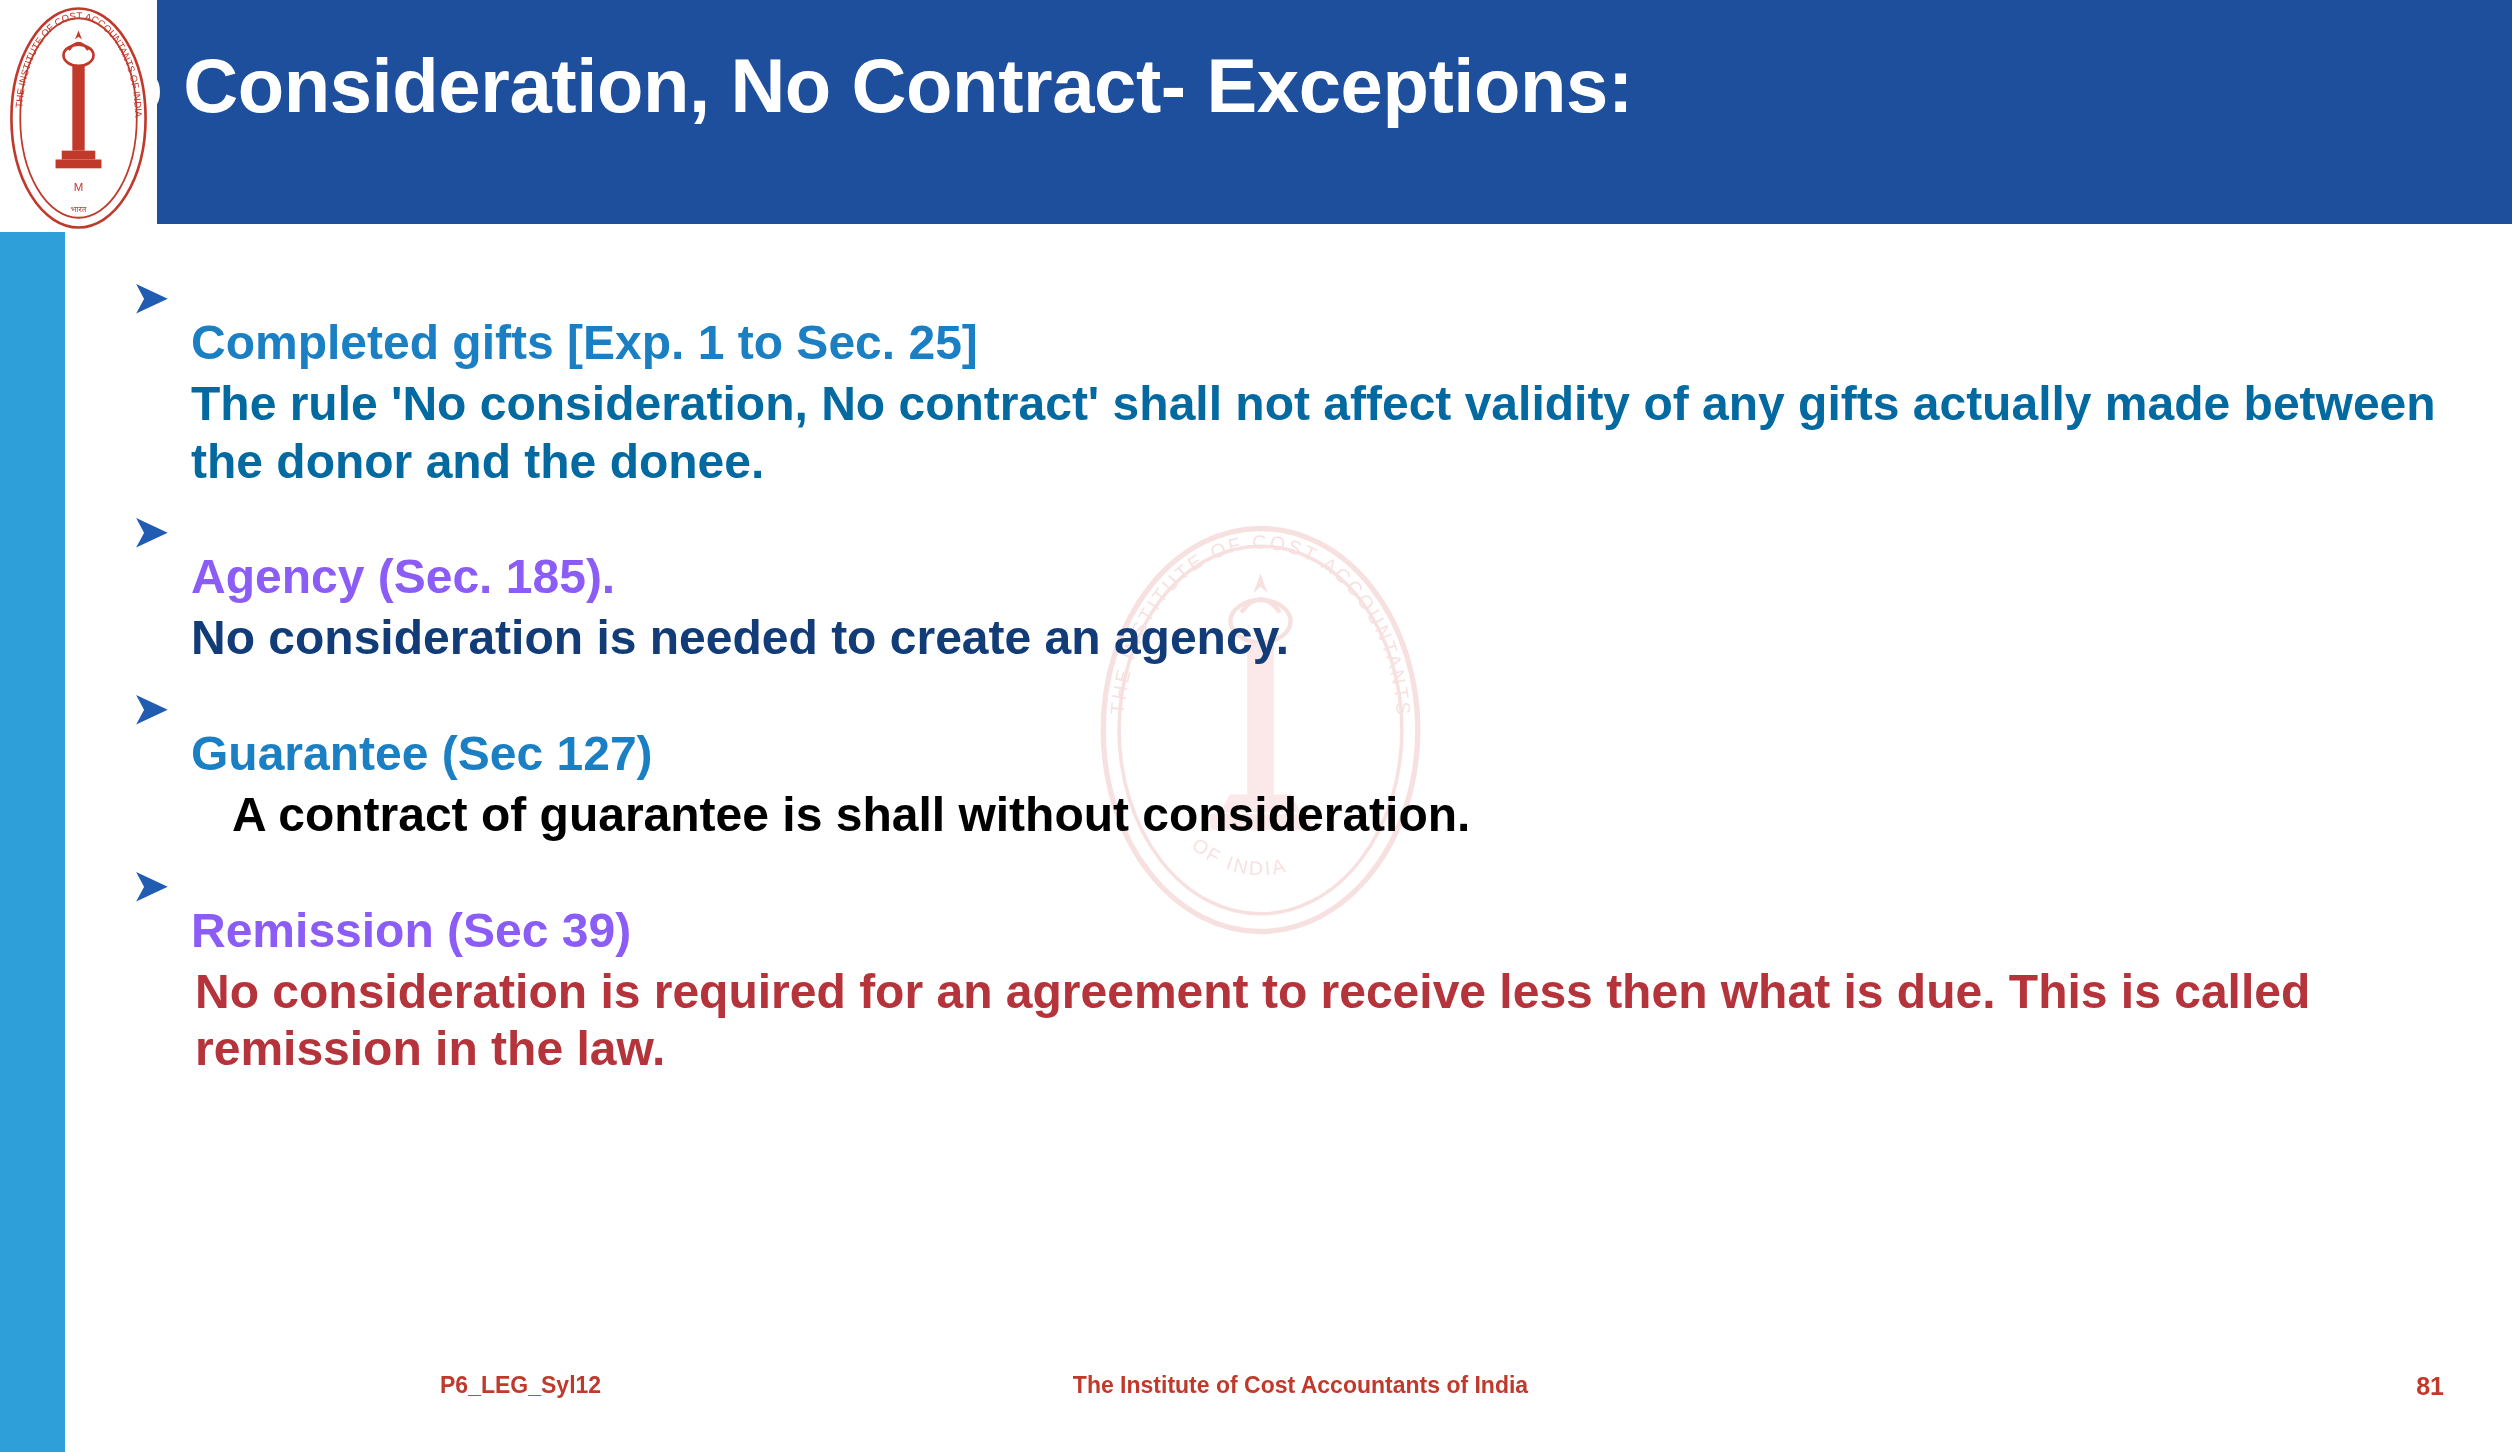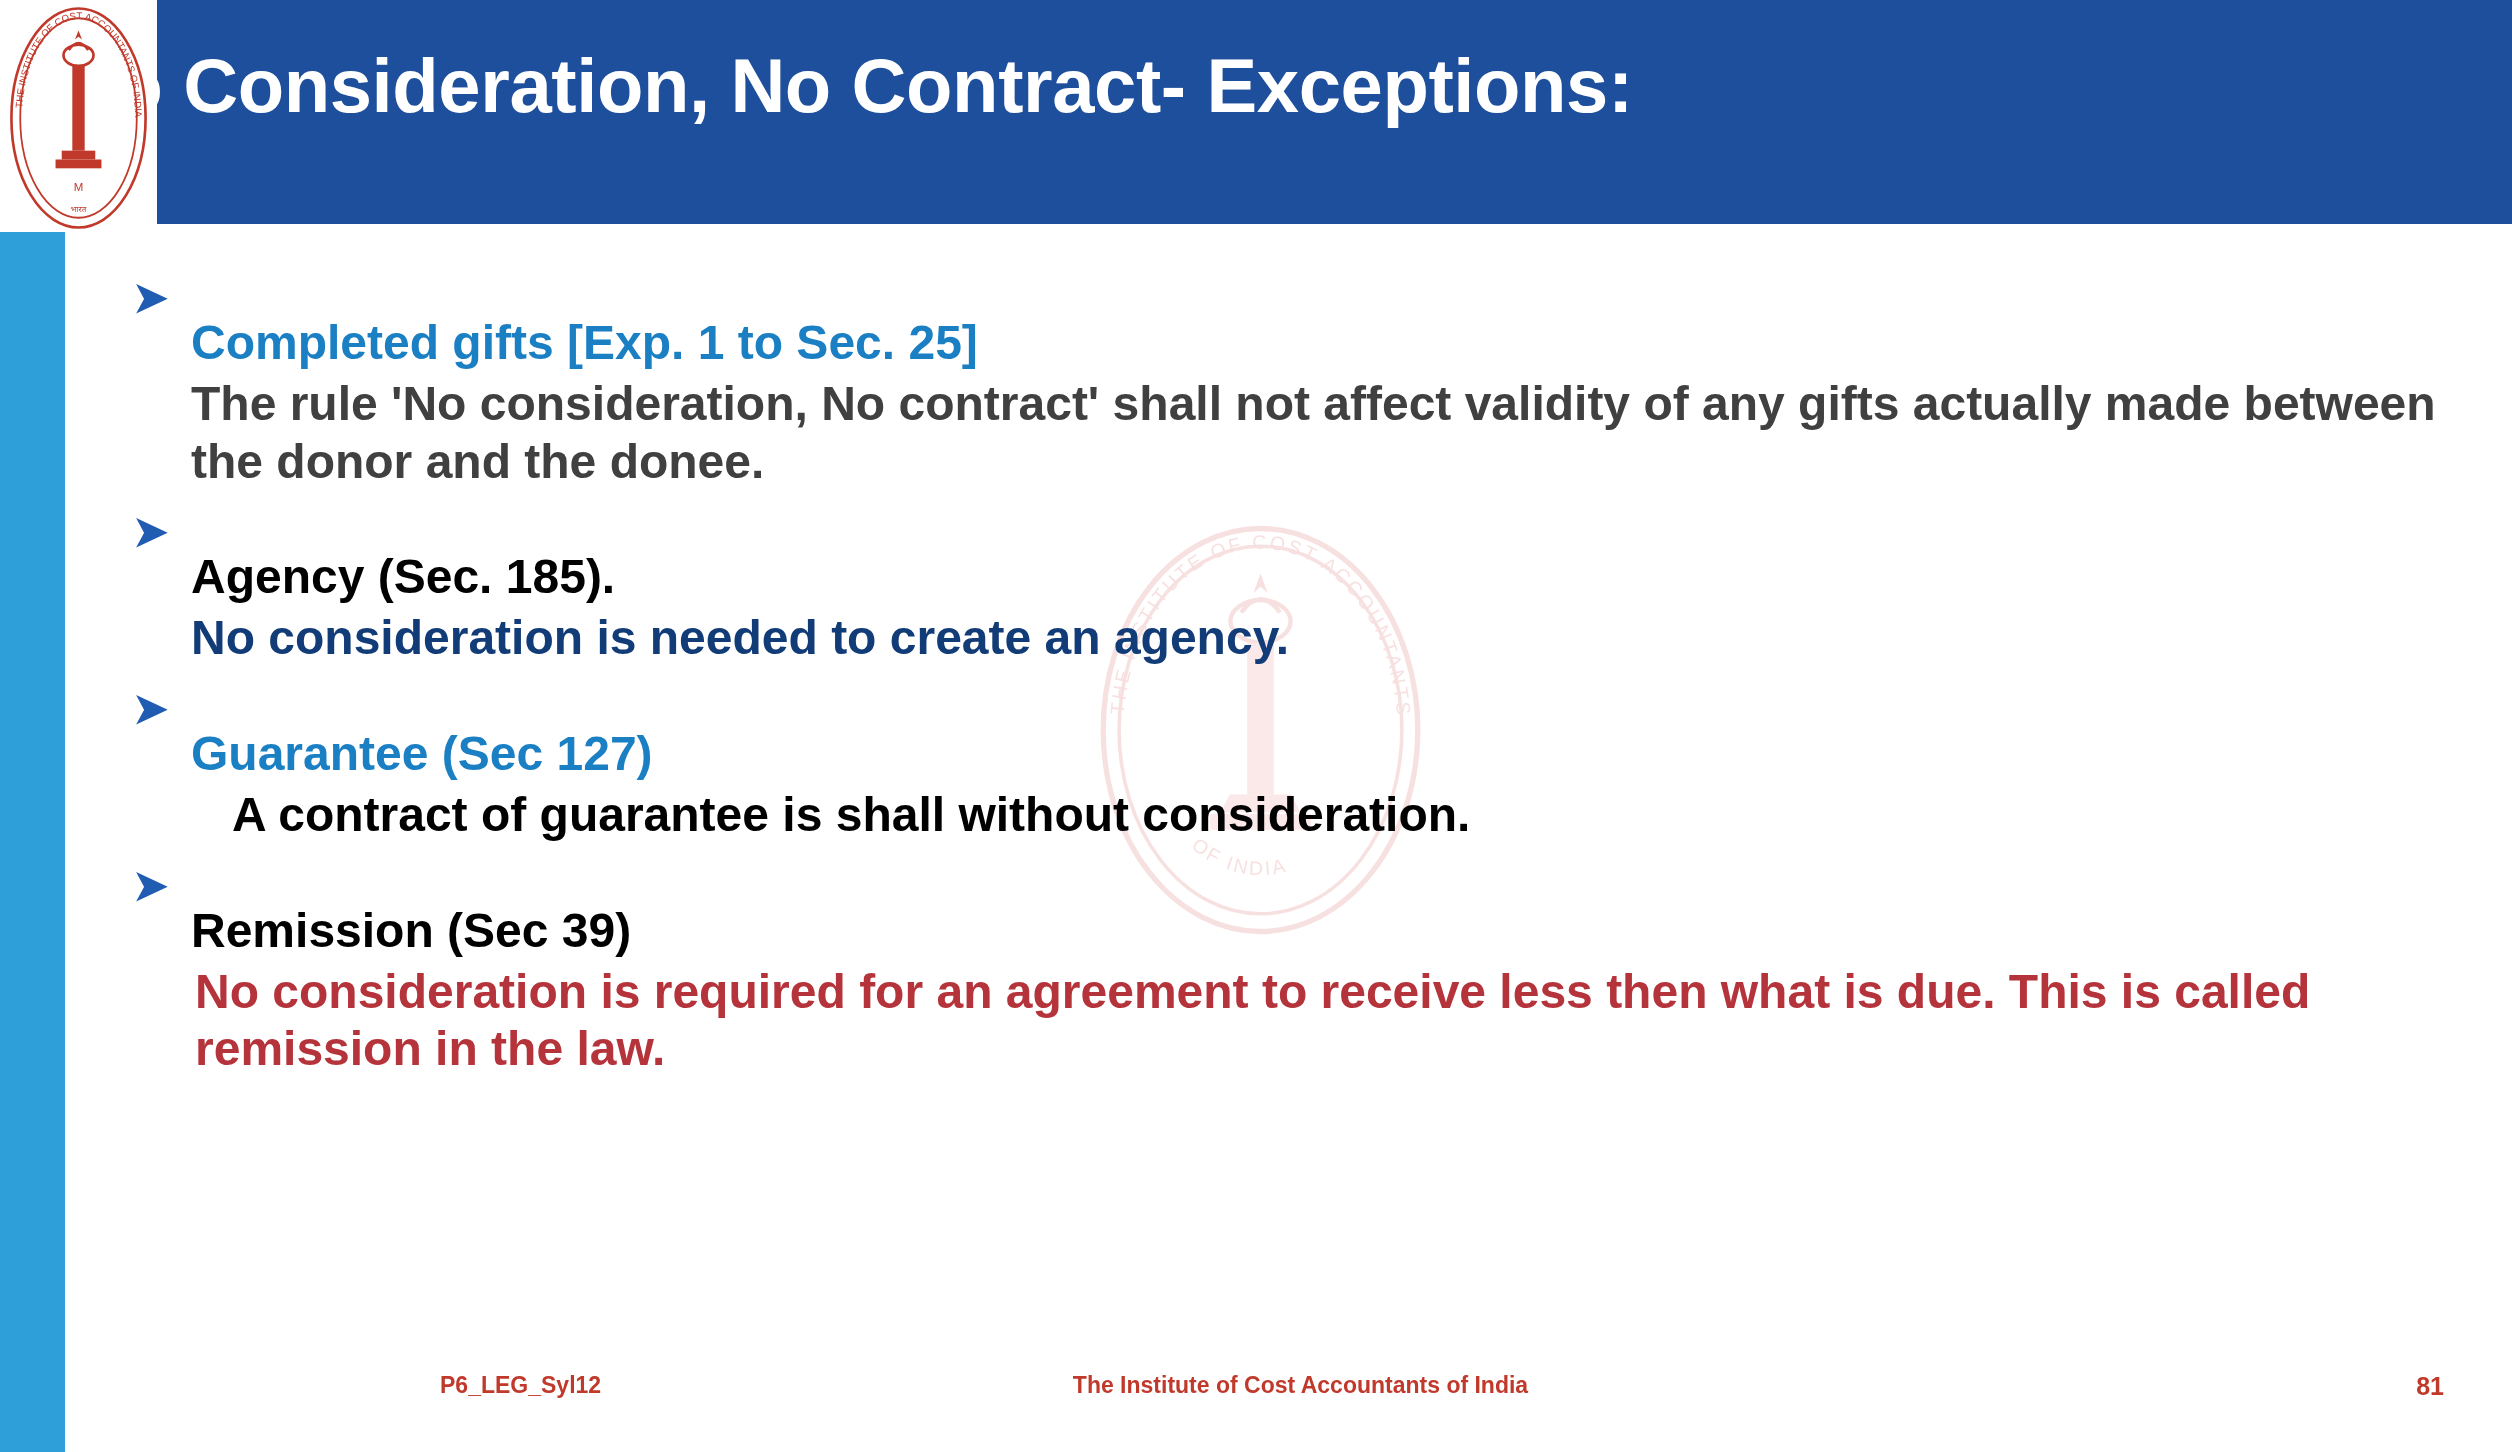--- a/index.html
+++ b/index.html
@@ -125,22 +125,22 @@
     margin-top: 45px;
   }
   .para {
     font-size: 48px;
     font-weight: bold;
     line-height: 1.2;
     margin: 0 0 8.8px 0;
   }
 
   .c-blue   { color: #1b7fc4; }
-  .c-dark   { color: #404040; }
-  .c-brown  { color: #000000; }
+  .c-dark   { color: #0369a1; }
+  .c-brown  { color: #8b5cf6; }
   .c-navy   { color: #123c78; }
   .c-black  { color: #000000; }
   .c-red    { color: #b5333a; }
 
   .indent-1 { padding-left: 62px; }
   .indent-2 { padding-left: 99px; }
   .indent-3 { padding-left: 58px; }
 
   .block { margin-bottom: 14px; }
 

